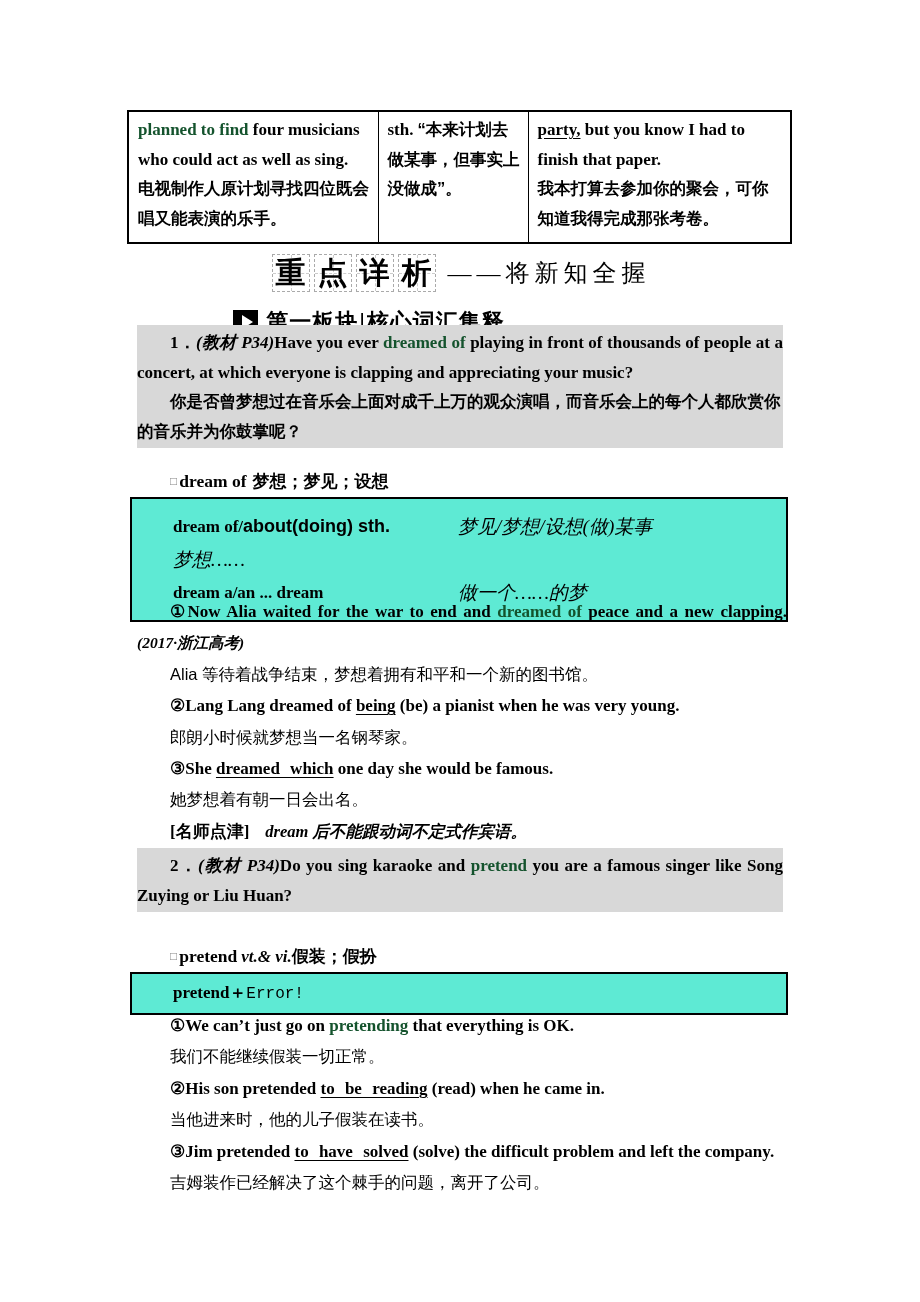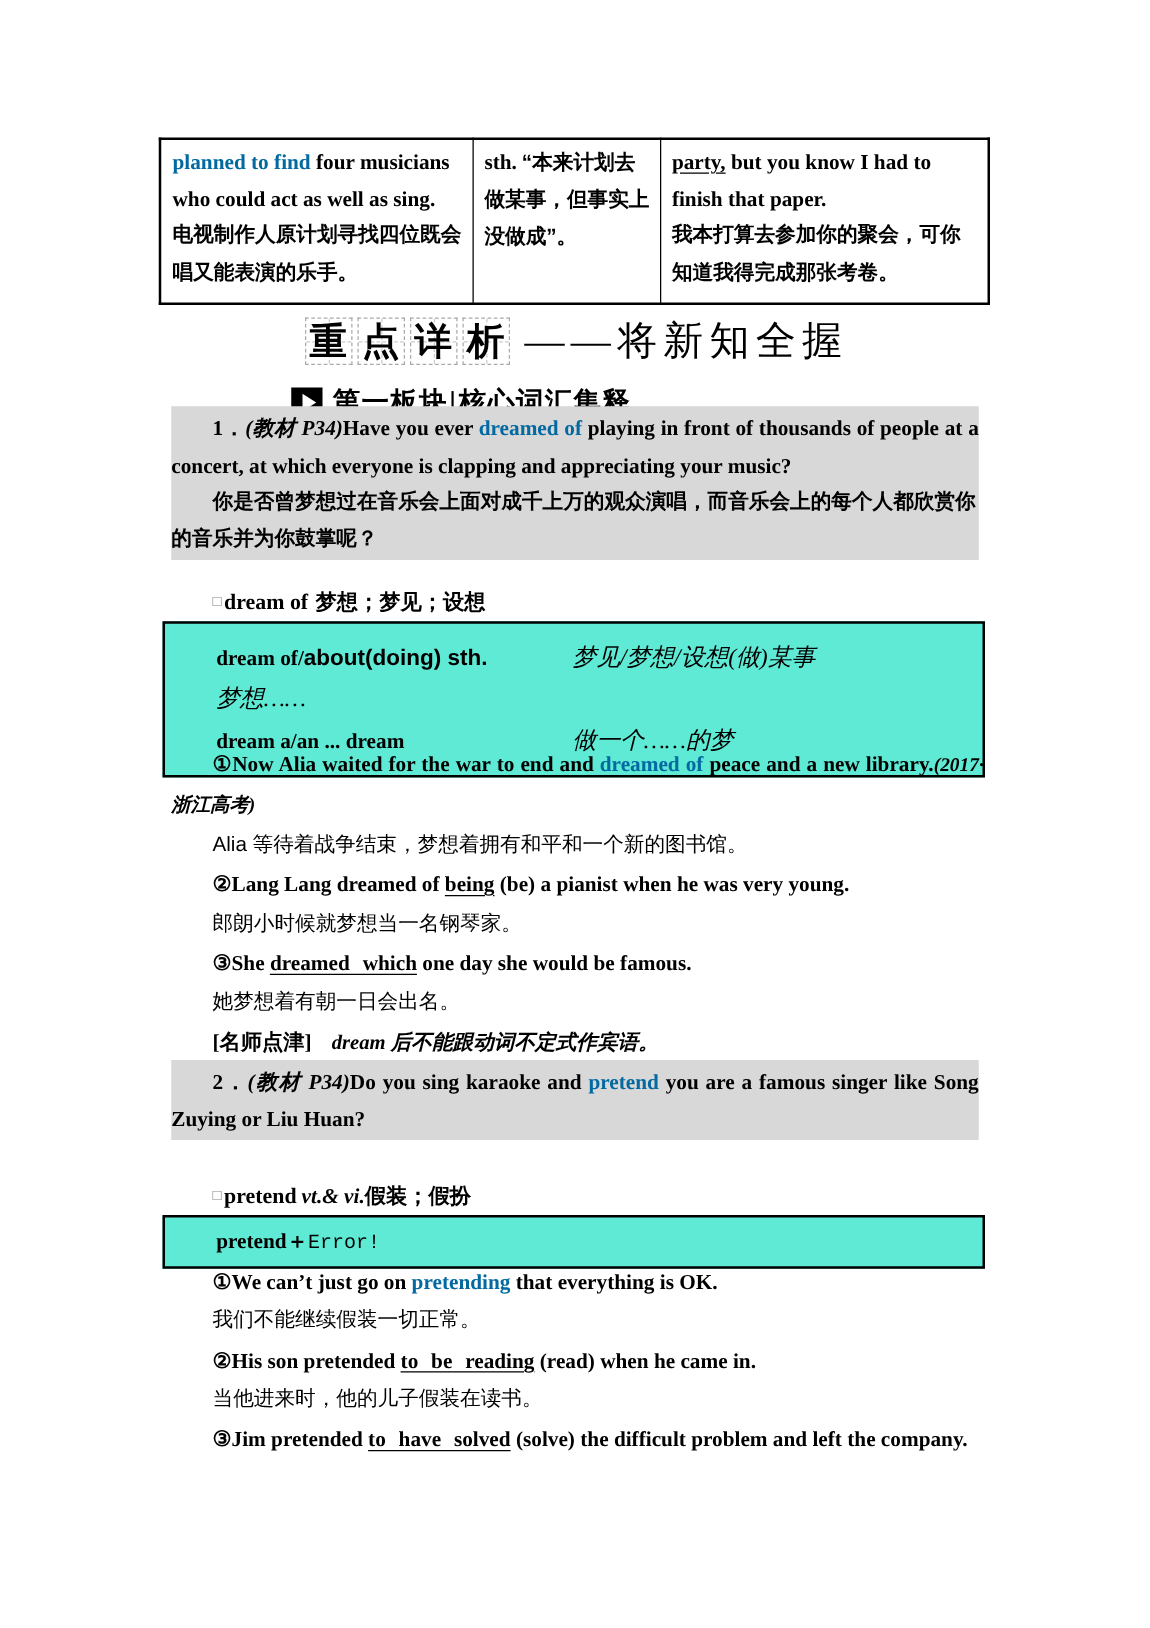--- a/index.html
+++ b/index.html
@@ -14,37 +14,37 @@
     border-collapse:collapse; table-layout:fixed;
     border:2px solid #000;
   }
   .top-table td {
     border:1px solid #000; vertical-align:top;
     padding:3px 8px 9px 9px; line-height:29.5px;
   }
   .td-c1 { width:250px; } .td-c2 { width:150px; } .td-c3 { width:263px; }
   .t-en { font-weight:bold; font-size:17px; }
   .t-zh { font-weight:600; font-size:16.5px; font-family:"Liberation Sans", sans-serif; }
-  .red  { color:#0369a1; font-weight:bold; }
+  .red  { color:#14532d; font-weight:bold; }
   .u    { text-decoration:underline; text-underline-offset:3px; font-weight:bold; }
   .u.gap{ word-spacing:6px; }
 
   
   .deco-heading {
     position:absolute; left:0; top:250px; width:920px; height:46px;
     display:flex; align-items:center; justify-content:center;
   }
   .grid-box {
     position:relative; width:38px; height:38px; margin:0 2px;
     border:1px dashed #aaa; display:flex; align-items:center; justify-content:center;
   }
   .grid-box::before { content:""; position:absolute; left:50%; top:0; bottom:0; border-left:1px dashed #ccc; }
   .grid-box::after  { content:""; position:absolute; top:50%; left:0; right:0; border-top:1px dashed #ccc; }
   .grid-box span { position:relative; z-index:1; font-size:30px; font-weight:900; font-family:"Liberation Serif", serif; }
-  .deco-suffix { font-size:32px; font-weight:400; letter-spacing:5px; margin-left:10px; font-family:"Liberation Serif", serif; }
+  .deco-suffix { font-size:24px; font-weight:400; letter-spacing:5px; margin-left:10px; font-family:"Liberation Serif", serif; }
 
   
   .section-header {
     position:absolute; left:0; top:306px; width:738px; height:32px;
     display:flex; align-items:center; justify-content:center;
   }
   .play-icon {
     width:25px; height:25px; background:#000; margin-right:8px;
     display:inline-flex; align-items:center; justify-content:center; flex:0 0 auto;
   }
@@ -165,21 +165,21 @@
     <div class="brow">
       <span class="c-zh">梦想……</span>
     </div>
     <div class="brow">
       <span class="c-en"><span>dream a/an ... dream</span><span class="alt"></span></span>
       <span class="c-zh">做一个……的梦</span>
     </div>
   </div>
 
   <div class="examples ex-1">
-    <p class="ex-en just"><span>①Now Alia waited for the war to end and </span><span class="red">dreamed of</span><span> peace and a new library.</span><span class="src">(2017·浙江高考)</span></p>
+    <p class="ex-en just"><span>①Now Alia waited for the war to end and </span><span class="red">dreamed of</span><span> peace and a new clapping.</span><span class="src">(2017·浙江高考)</span></p>
     <p class="ex-zh">Alia 等待着战争结束，梦想着拥有和平和一个新的图书馆。</p>
     <p class="ex-en"><span>②Lang Lang dreamed of </span><span class="u">being</span><span> (be) a pianist when he was very young.</span></p>
     <p class="ex-zh">郎朗小时候就梦想当一名钢琴家。</p>
     <p class="ex-en"><span>③She </span><span class="u gap">dreamed which</span><span> one day she would be famous.</span></p>
     <p class="ex-zh">她梦想着有朝一日会出名。</p>
     <p><span class="note-label">[名师点津]</span><span class="note-text">dream 后不能跟动词不定式作宾语。</span></p>
   </div>
 
   <div class="gray-block gb-2">
     <p class="gb-en"><span>2．</span><span class="kaiti">(教材 P34)</span><span>Do you sing karaoke and </span><span class="red">pretend</span><span> you are a famous singer like Song Zuying or Liu Huan?</span></p>
@@ -192,15 +192,16 @@
   <div class="rule-box box-pretend">
     <span class="w">pretend</span><span class="w">＋</span><span class="mono">Error!</span>
   </div>
 
   <div class="examples ex-2">
     <p class="ex-en"><span>①We can’t just go on </span><span class="red">pretending</span><span> that everything is OK.</span></p>
     <p class="ex-zh">我们不能继续假装一切正常。</p>
     <p class="ex-en"><span>②His son pretended </span><span class="u gap">to be reading</span><span> (read) when he came in.</span></p>
     <p class="ex-zh">当他进来时，他的儿子假装在读书。</p>
     <p class="ex-en"><span>③Jim pretended </span><span class="u gap">to have solved</span><span> (solve) the difficult problem and left the company.</span></p>
+    <p class="ex-zh">吉姆装作已经解决了这个棘手的问题，离开了公司。</p>
   </div>
 
 </div>
 
 </body></html>

